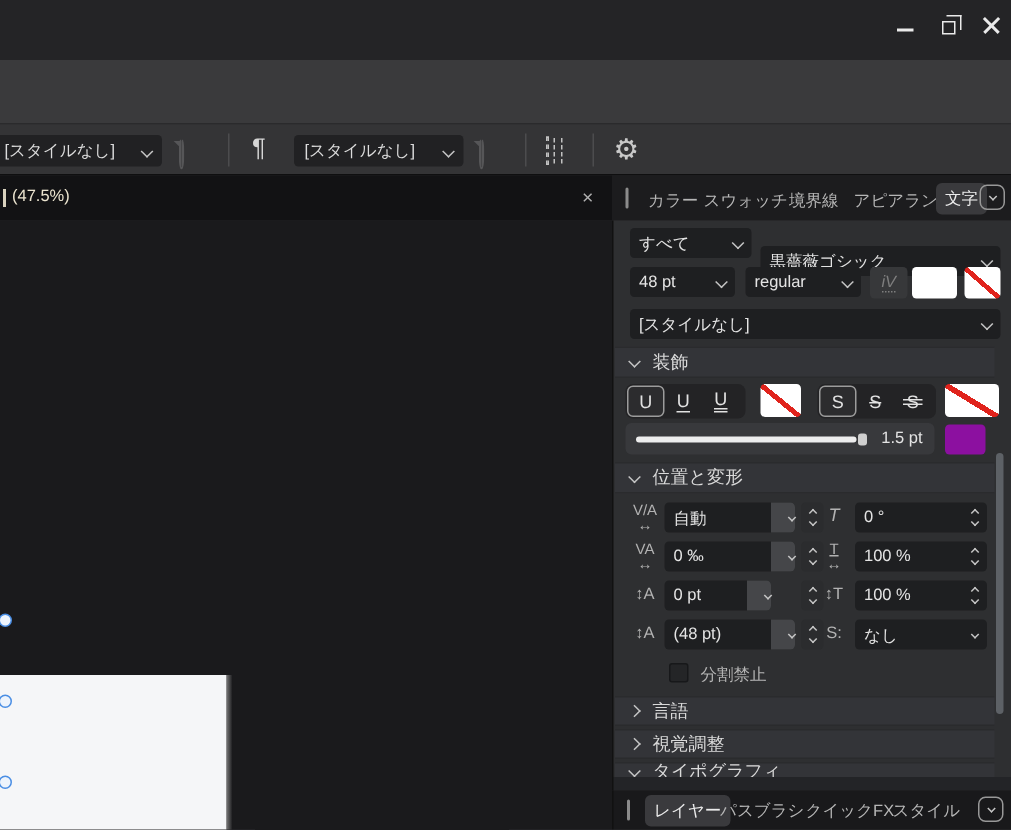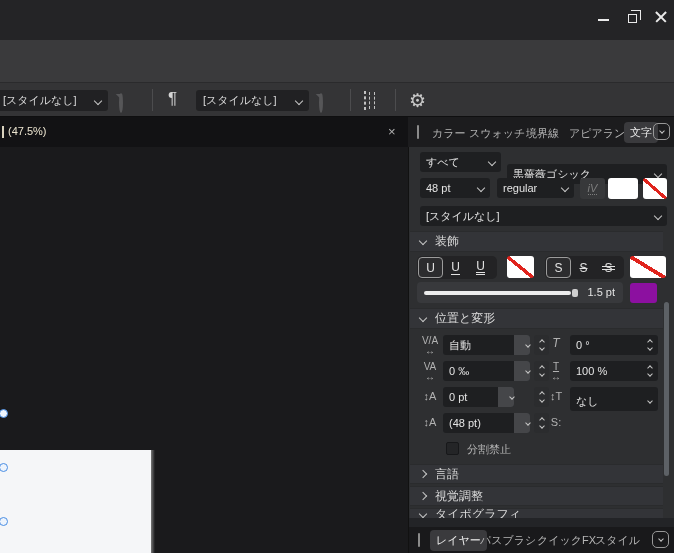--- a/index.html
+++ b/index.html
@@ -377,21 +377,21 @@
   <span>(48 pt)</span>
   <span class="ddseg">
       <span class="chev mini"></span>
     </span>
 </div>
 <div class="stepper" style="left:534px;top:413px;">
     <span class="chev mini up"></span>
     <span class="chev mini"></span>
   </div>
 <div class="picon" style="left:544px;top:417px;font-size:11px;"><span>S:</span></div>
-<div class="fld" style="left:570px;top:391px;width:88px;text-align:center;">
+<div class="fld" style="left:570px;top:413px;width:88px;text-align:center;">
   <span>なし</span>
   <span class="chev mini"></span>
 </div>
 
 <div class="checkbox" style="left:446px;top:442px;"></div>
 <div class="abs lbl" style="left:467px;top:442px;color:#b5b5b5;">分割禁止</div>
 
 <div class="sechdr" style="top:464px;height:20px;">
   <span class="chev rt"></span>
   <span>言語</span>

